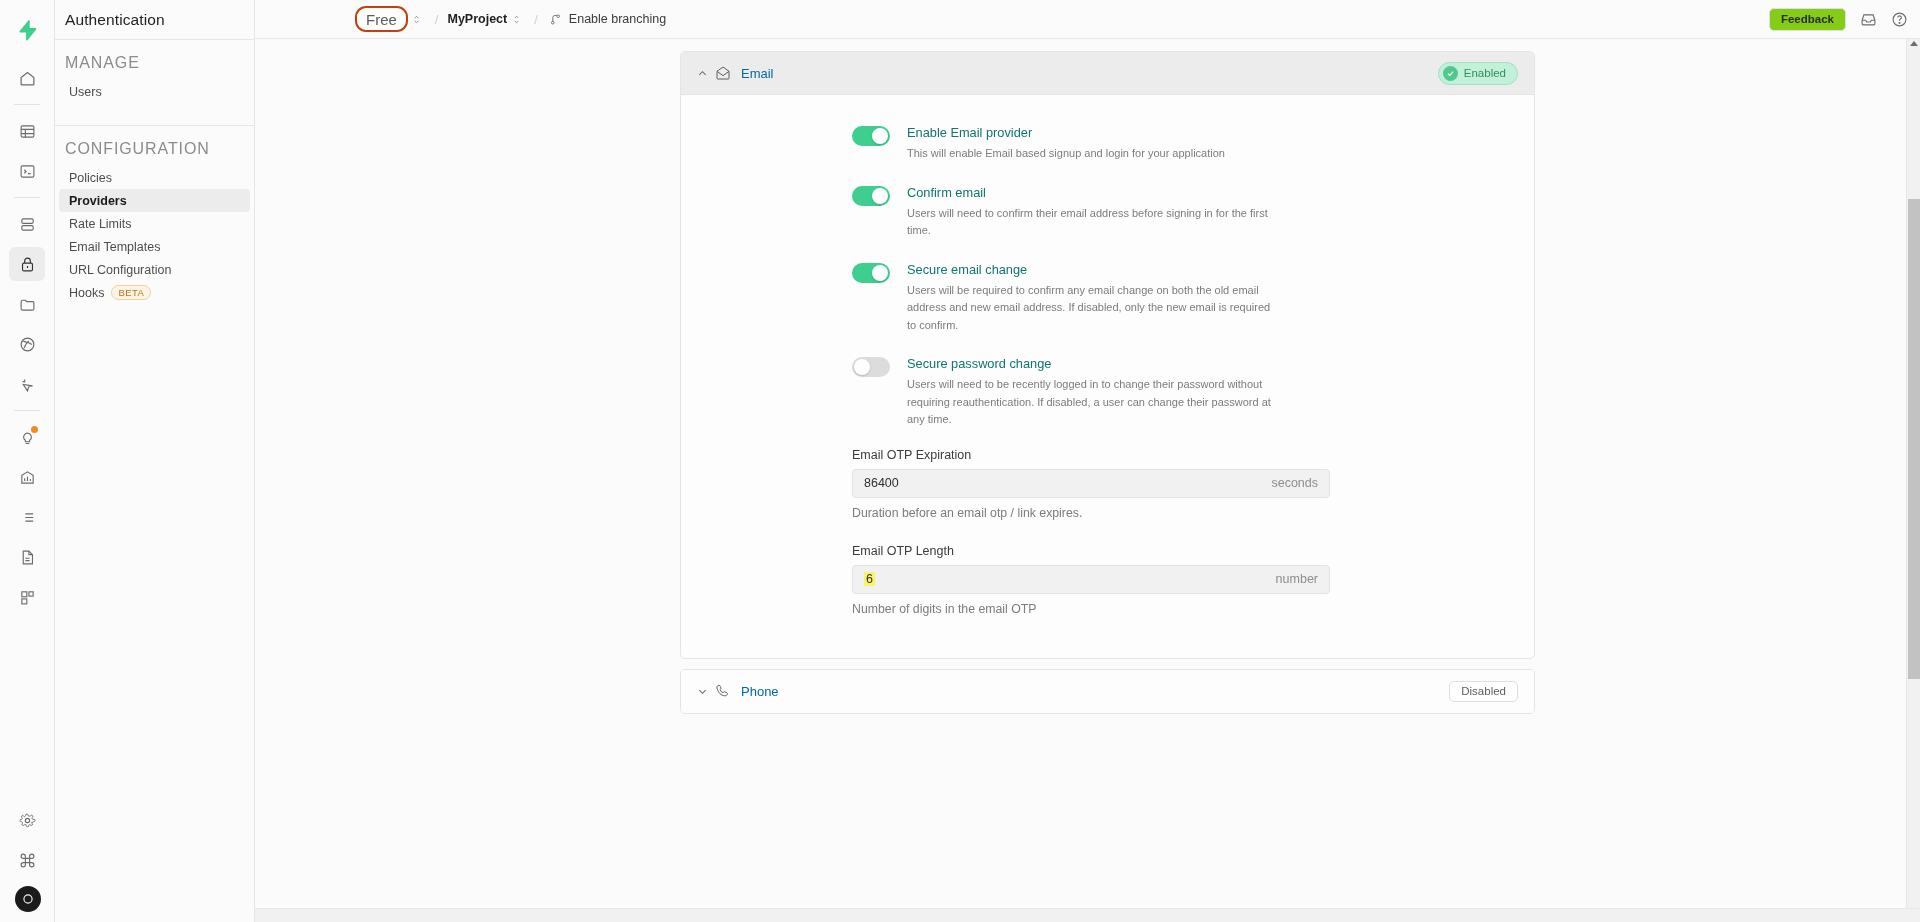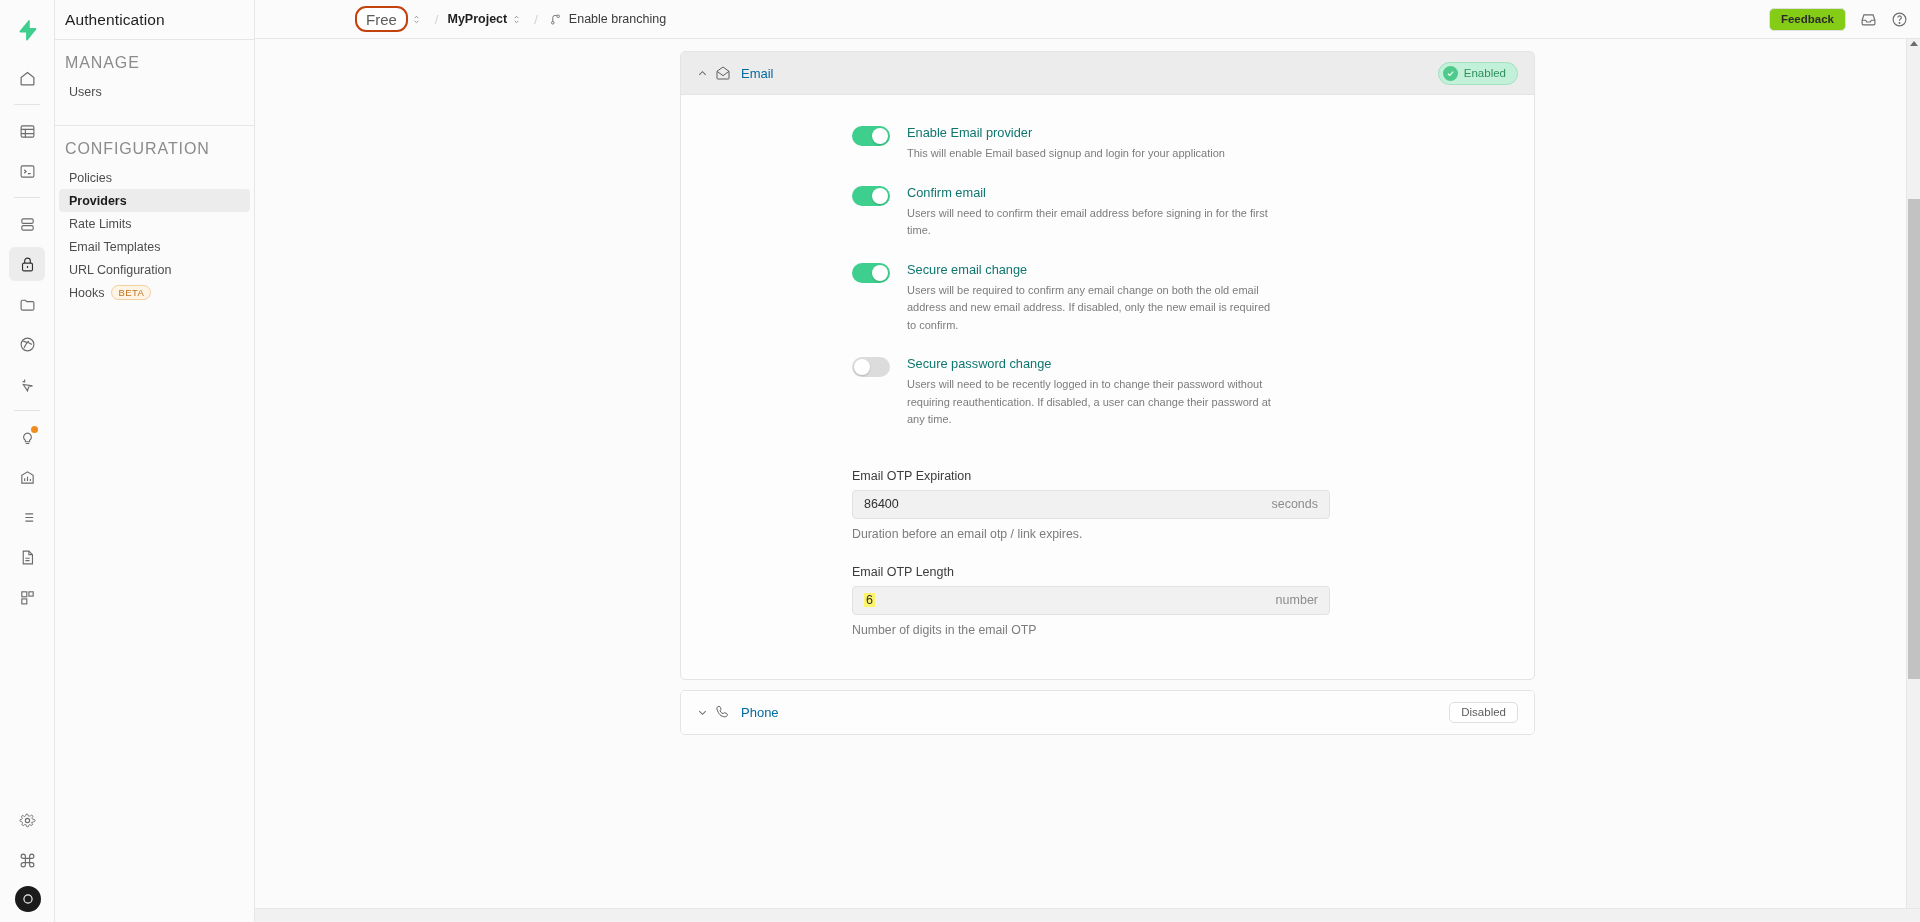--- a/index.html
+++ b/index.html
@@ -436,21 +436,21 @@
               <div class="row">
                 <div class="toggle">
                     <span class="knob"></span>
                   </div>
                 <div class="row-text">
                   <div class="row-label">Secure email change</div>
                   <div class="row-desc">Users will be required to confirm any email change on both the old email address and new email address. If disabled, only the new email is required to confirm.</div>
                 </div>
               </div>
 
-              <div class="row" style="margin-bottom:40px">
+              <div class="row" style="margin-bottom:19px">
                 <div class="toggle off">
                     <span class="knob"></span>
                   </div>
                 <div class="row-text">
                   <div class="row-label">Secure password change</div>
                   <div class="row-desc">Users will need to be recently logged in to change their password without requiring reauthentication. If disabled, a user can change their password at any time.</div>
                 </div>
               </div>
 
               <div class="field" style="margin-bottom:24px">

